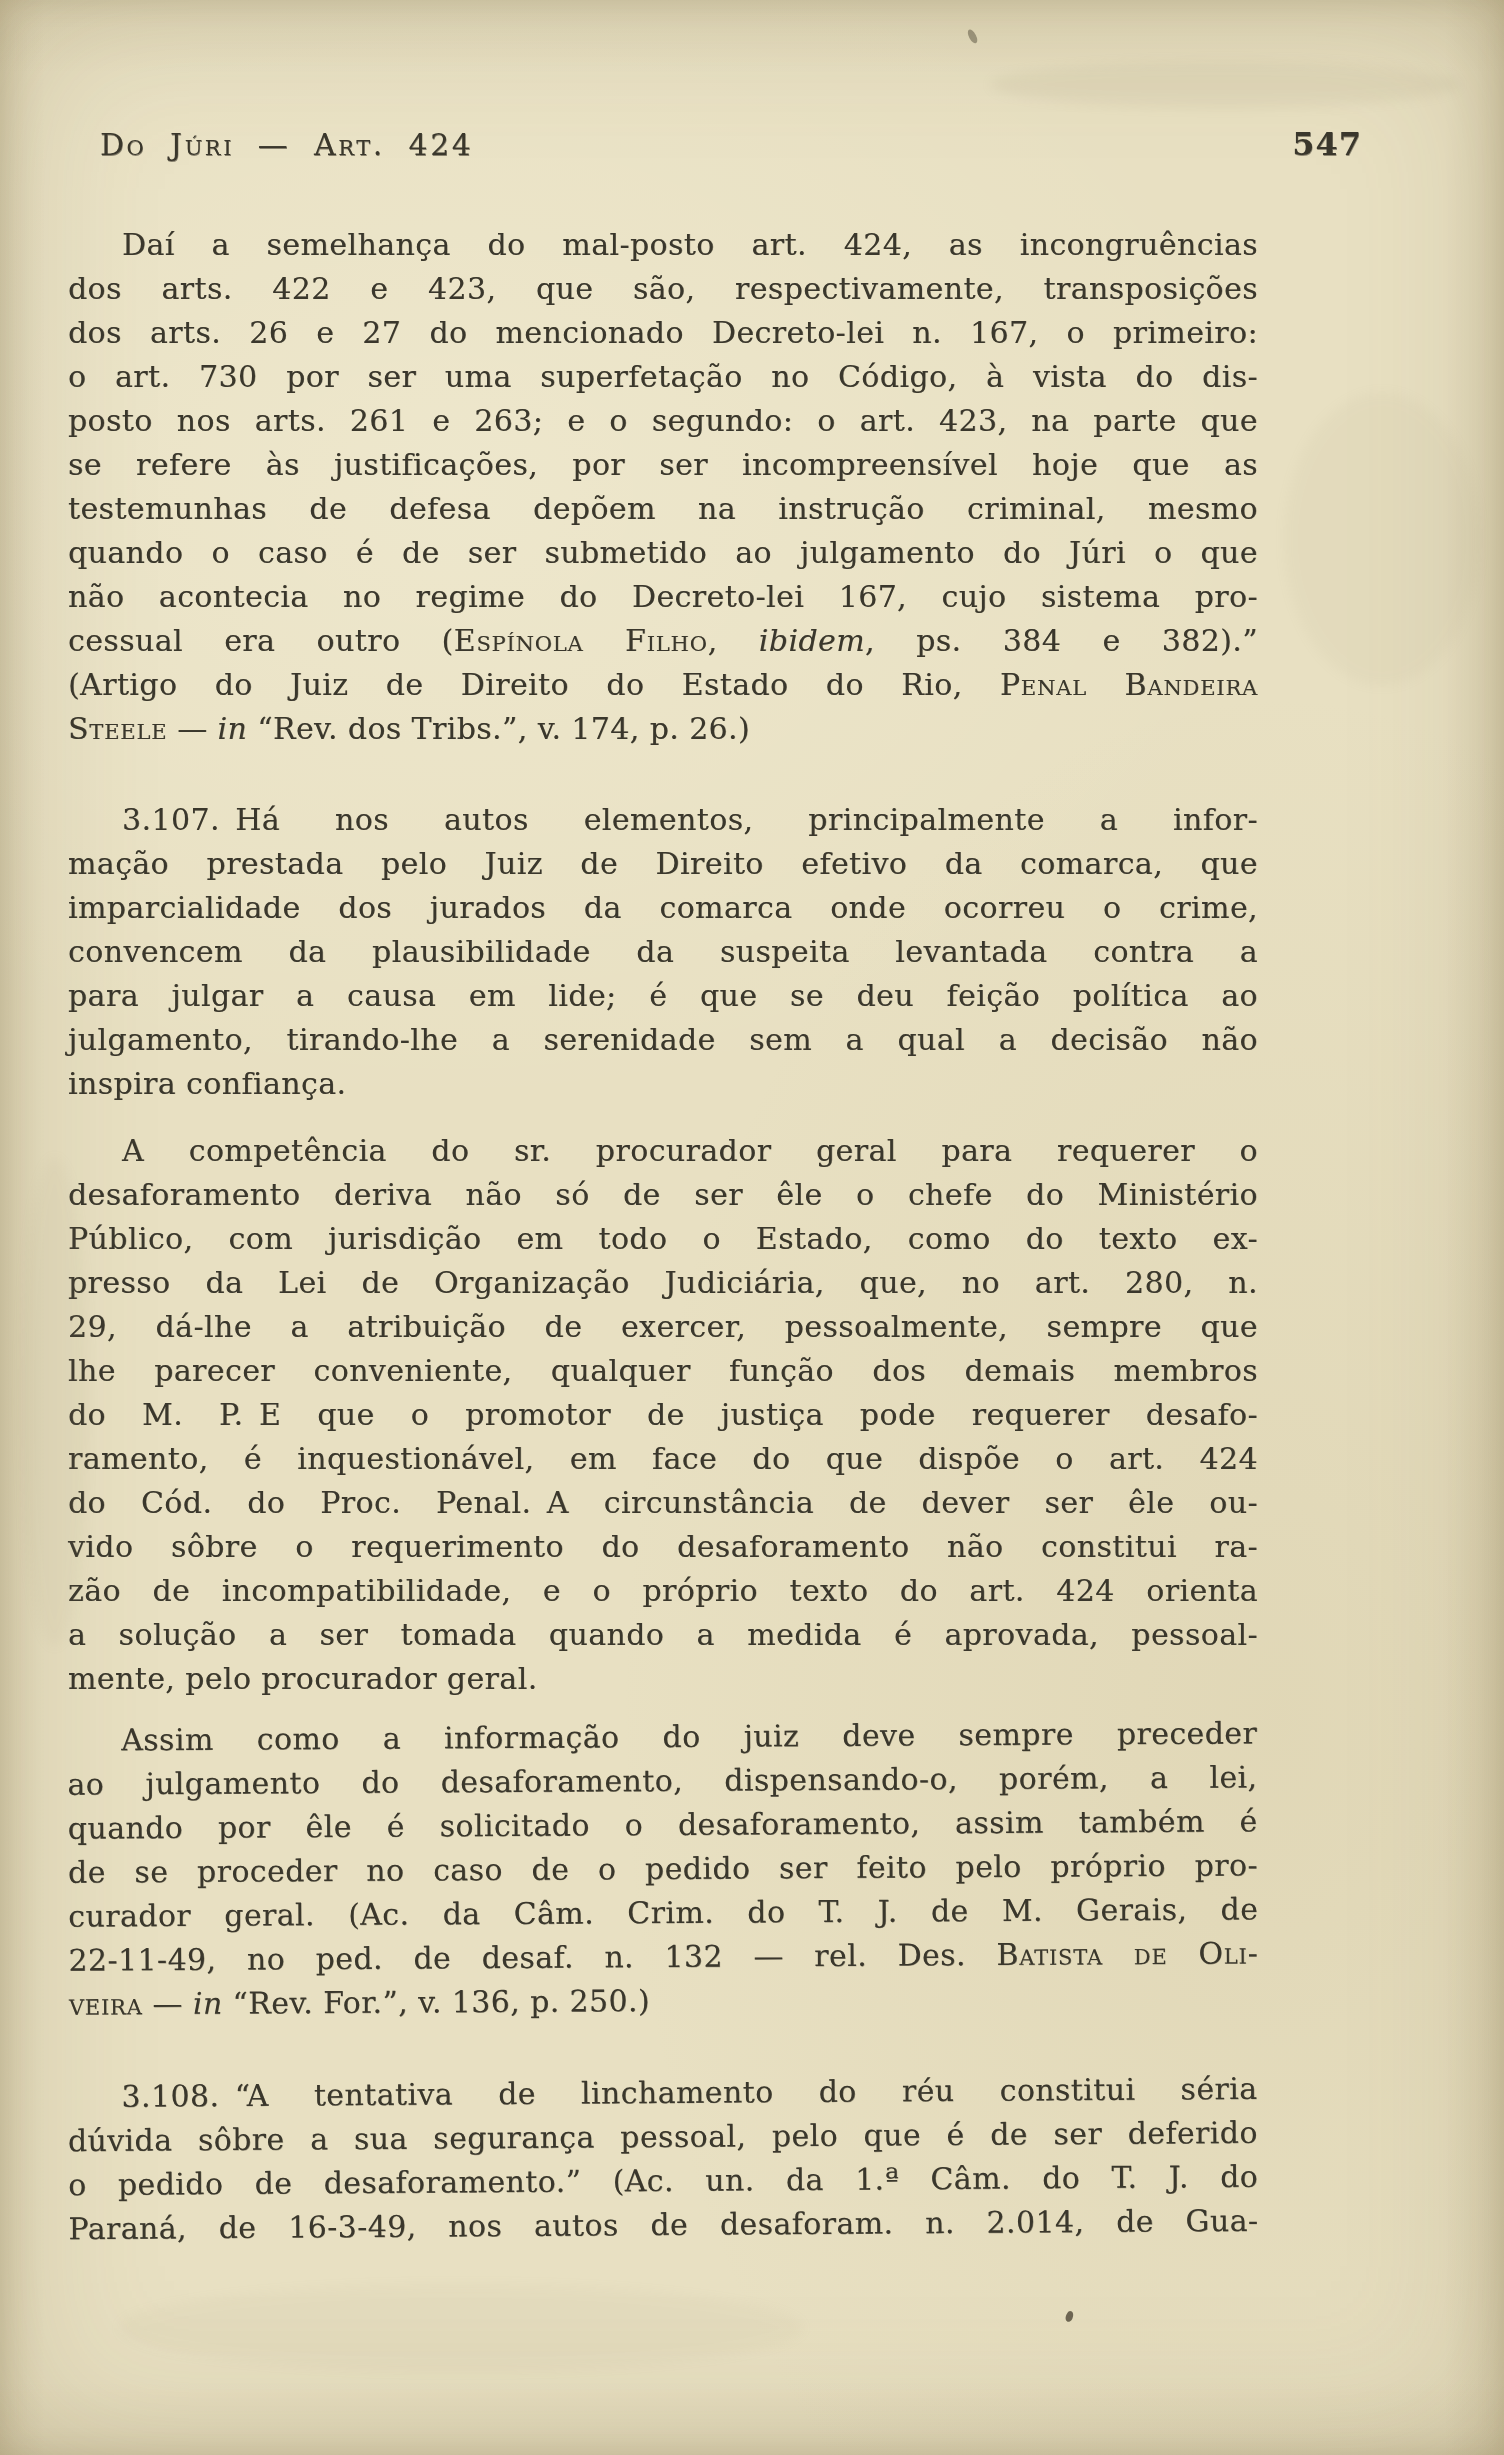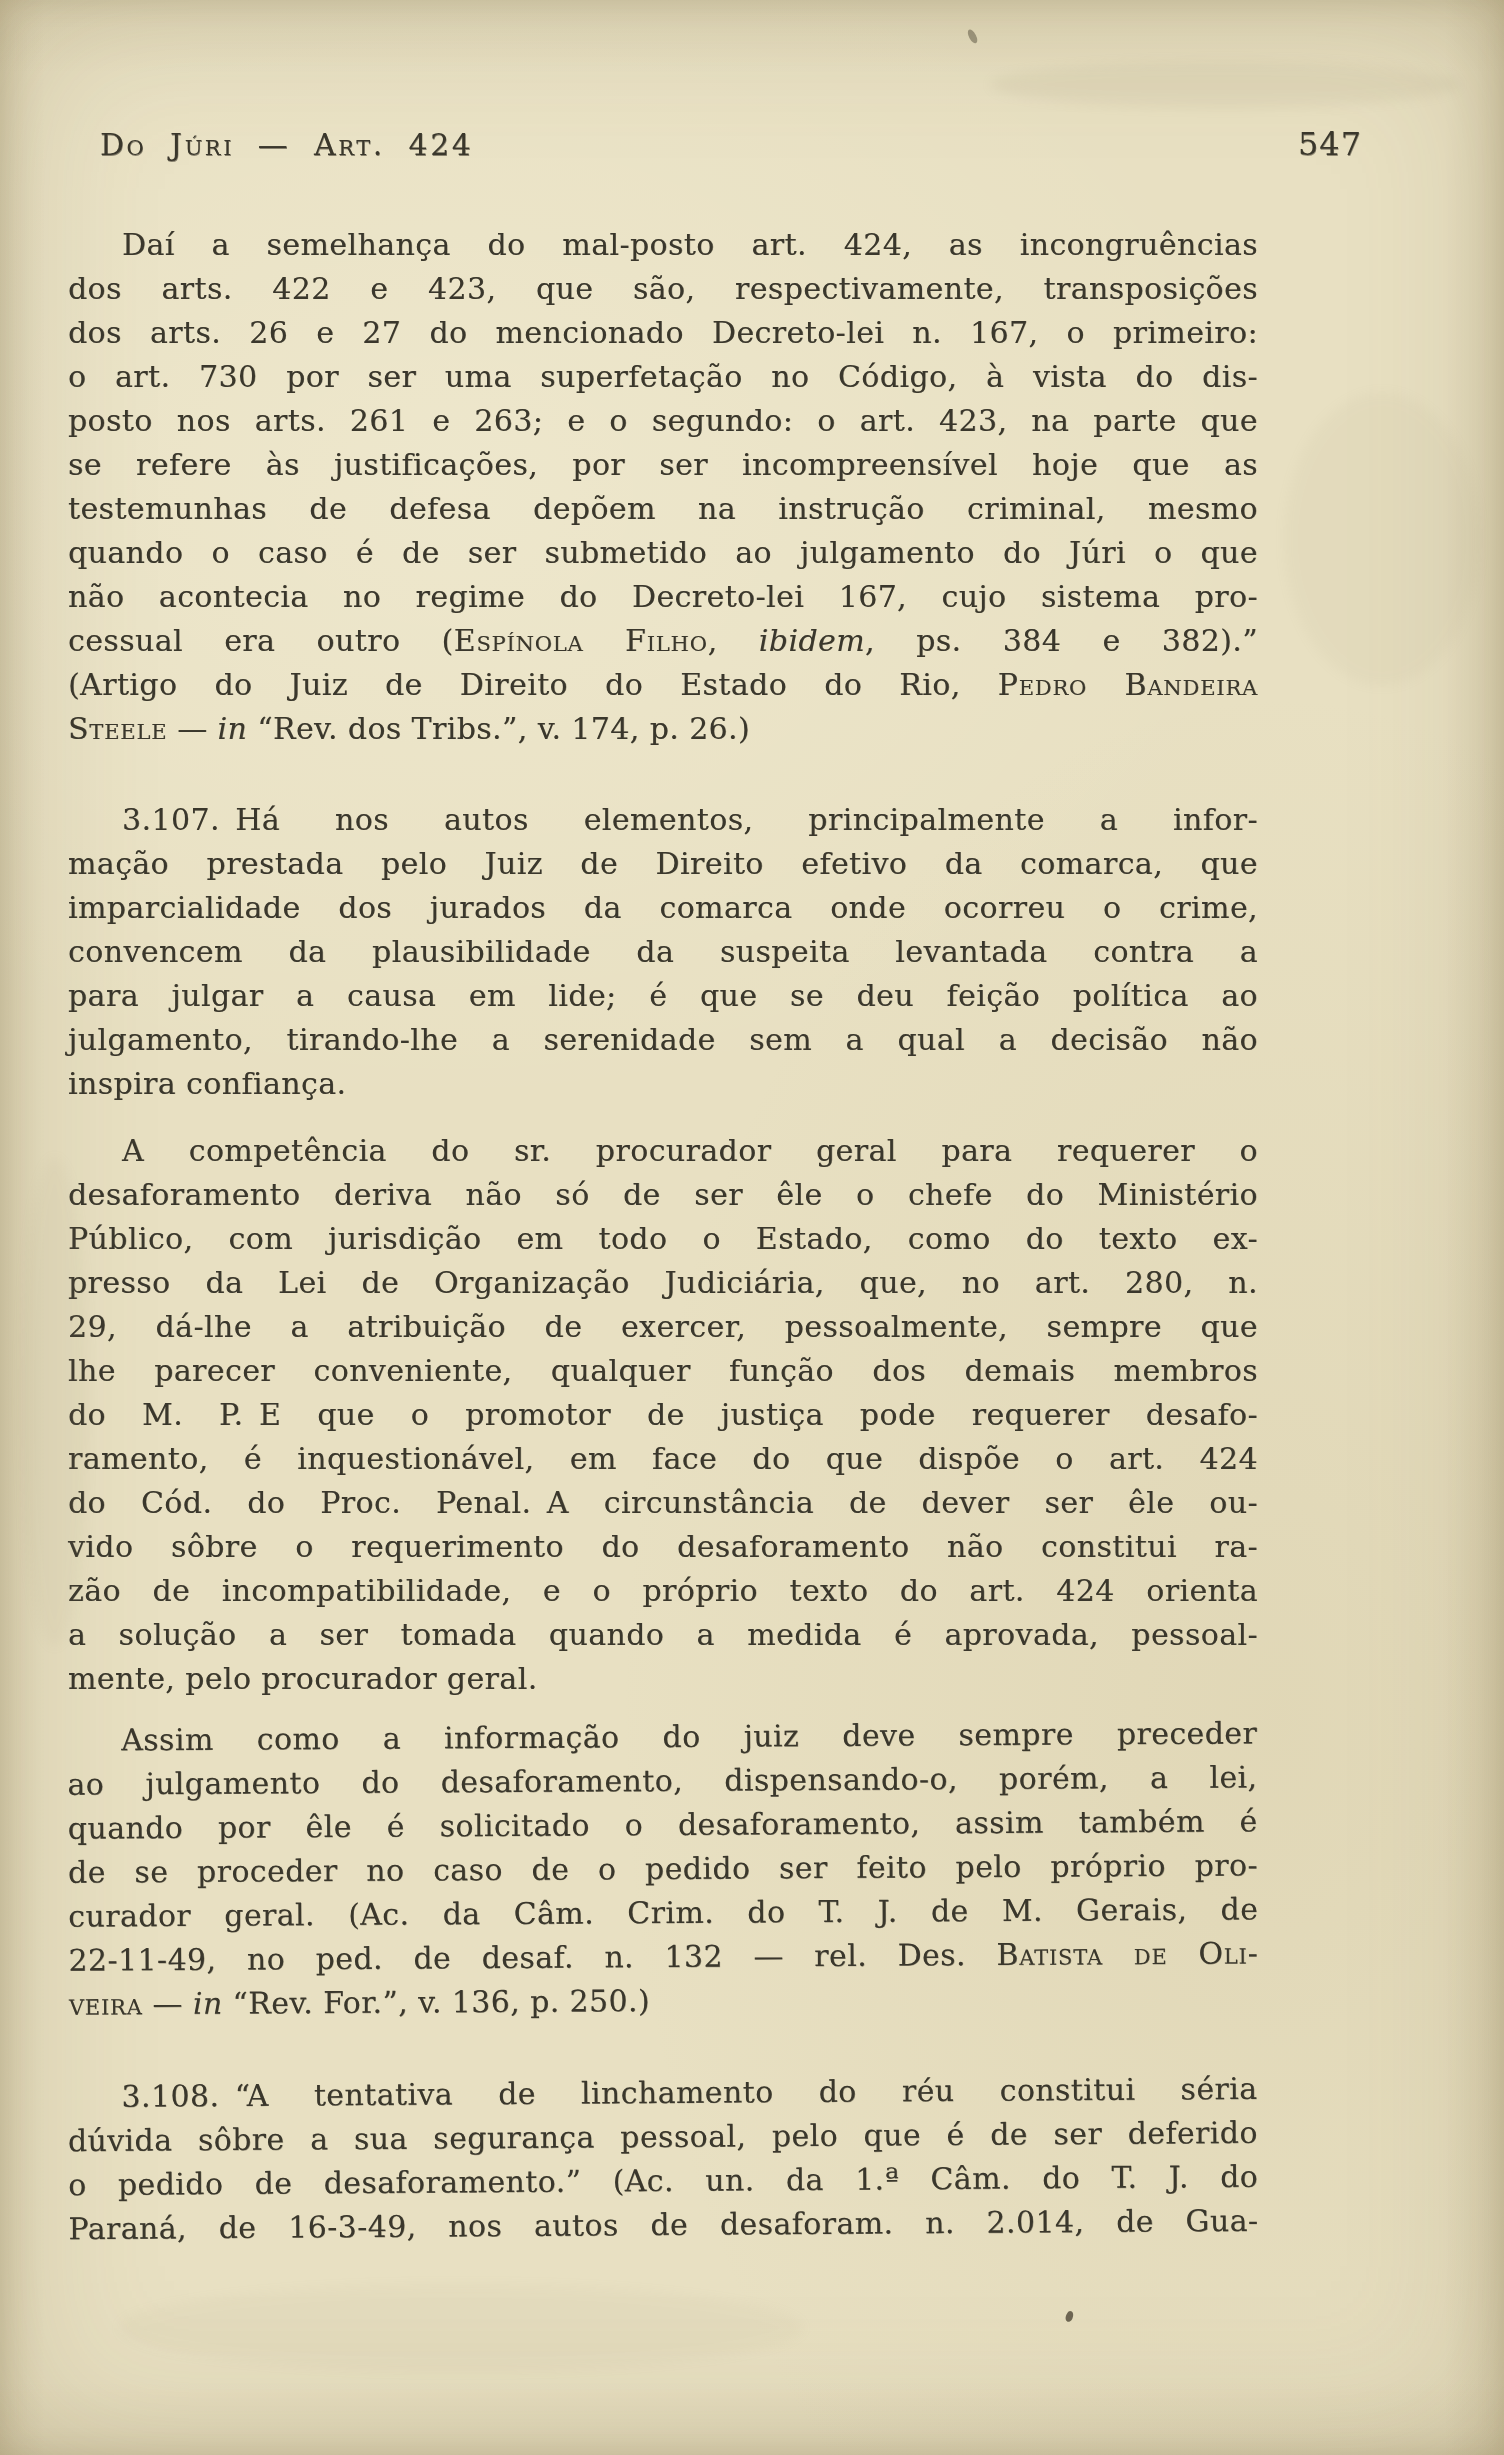--- a/index.html
+++ b/index.html
@@ -31,21 +31,21 @@
   .running-title{
     margin-left:24px;
     font-variant:small-caps;
     font-size:30px;
     letter-spacing:2.5px;
     word-spacing:11.8px;
     text-shadow:0.5px 0.5px 0.6px rgba(55,50,38,0.55);
   }
   .page-number{
     font-size:32px;
-    font-weight:normal;
+    font-weight:bold;
     letter-spacing:1px;
     text-shadow:0.5px 0.5px 0.6px rgba(55,50,38,0.5);
   }
   .text-block{
     position:absolute;left:68px;top:223px;width:1190px;
     font-size:30px;
     line-height:44px;
     letter-spacing:0.4px;
     text-shadow:0.4px 0.4px 0.6px rgba(55,50,38,0.45);
   }
@@ -86,21 +86,21 @@
         <div class="ln first">Daí a semelhança do mal-posto art. 424, as incongruências</div>
         <div class="ln">dos arts. 422 e 423, que são, respectivamente, transposições</div>
         <div class="ln">dos arts. 26 e 27 do mencionado Decreto-lei n. 167, o primeiro:</div>
         <div class="ln">o art. 730 por ser uma superfetação no Código, à vista do dis-</div>
         <div class="ln">posto nos arts. 261 e 263; e o segundo: o art. 423, na parte que</div>
         <div class="ln">se refere às justificações, por ser incompreensível hoje que as</div>
         <div class="ln">testemunhas de defesa depõem na instrução criminal, mesmo</div>
         <div class="ln">quando o caso é de ser submetido ao julgamento do Júri o que</div>
         <div class="ln">não acontecia no regime do Decreto-lei 167, cujo sistema pro-</div>
         <div class="ln">cessual era outro (<span class="sc">Espínola Filho</span>, <span class="i">ibidem</span>, ps. 384 e 382).”</div>
-        <div class="ln">(Artigo do Juiz de Direito do Estado do Rio, <span class="sc">Pedro Bandeira</span></div>
+        <div class="ln">(Artigo do Juiz de Direito do Estado do Rio, <span class="sc">Penal Bandeira</span></div>
         <div class="ln last"><span class="sc">Steele</span> — <span class="i">in</span> “Rev. dos Tribs.”, v. 174, p. 26.)</div>
       </div>
       <div class="para">
         <div class="ln first">3.107. Há nos autos elementos, principalmente a infor-</div>
         <div class="ln">mação prestada pelo Juiz de Direito efetivo da comarca, que</div>
         <div class="ln">imparcialidade dos jurados da comarca onde ocorreu o crime,</div>
         <div class="ln">convencem da plausibilidade da suspeita levantada contra a</div>
         <div class="ln">para julgar a causa em lide; é que se deu feição política ao</div>
         <div class="ln">julgamento, tirando-lhe a serenidade sem a qual a decisão não</div>
         <div class="ln last">inspira confiança.</div>

